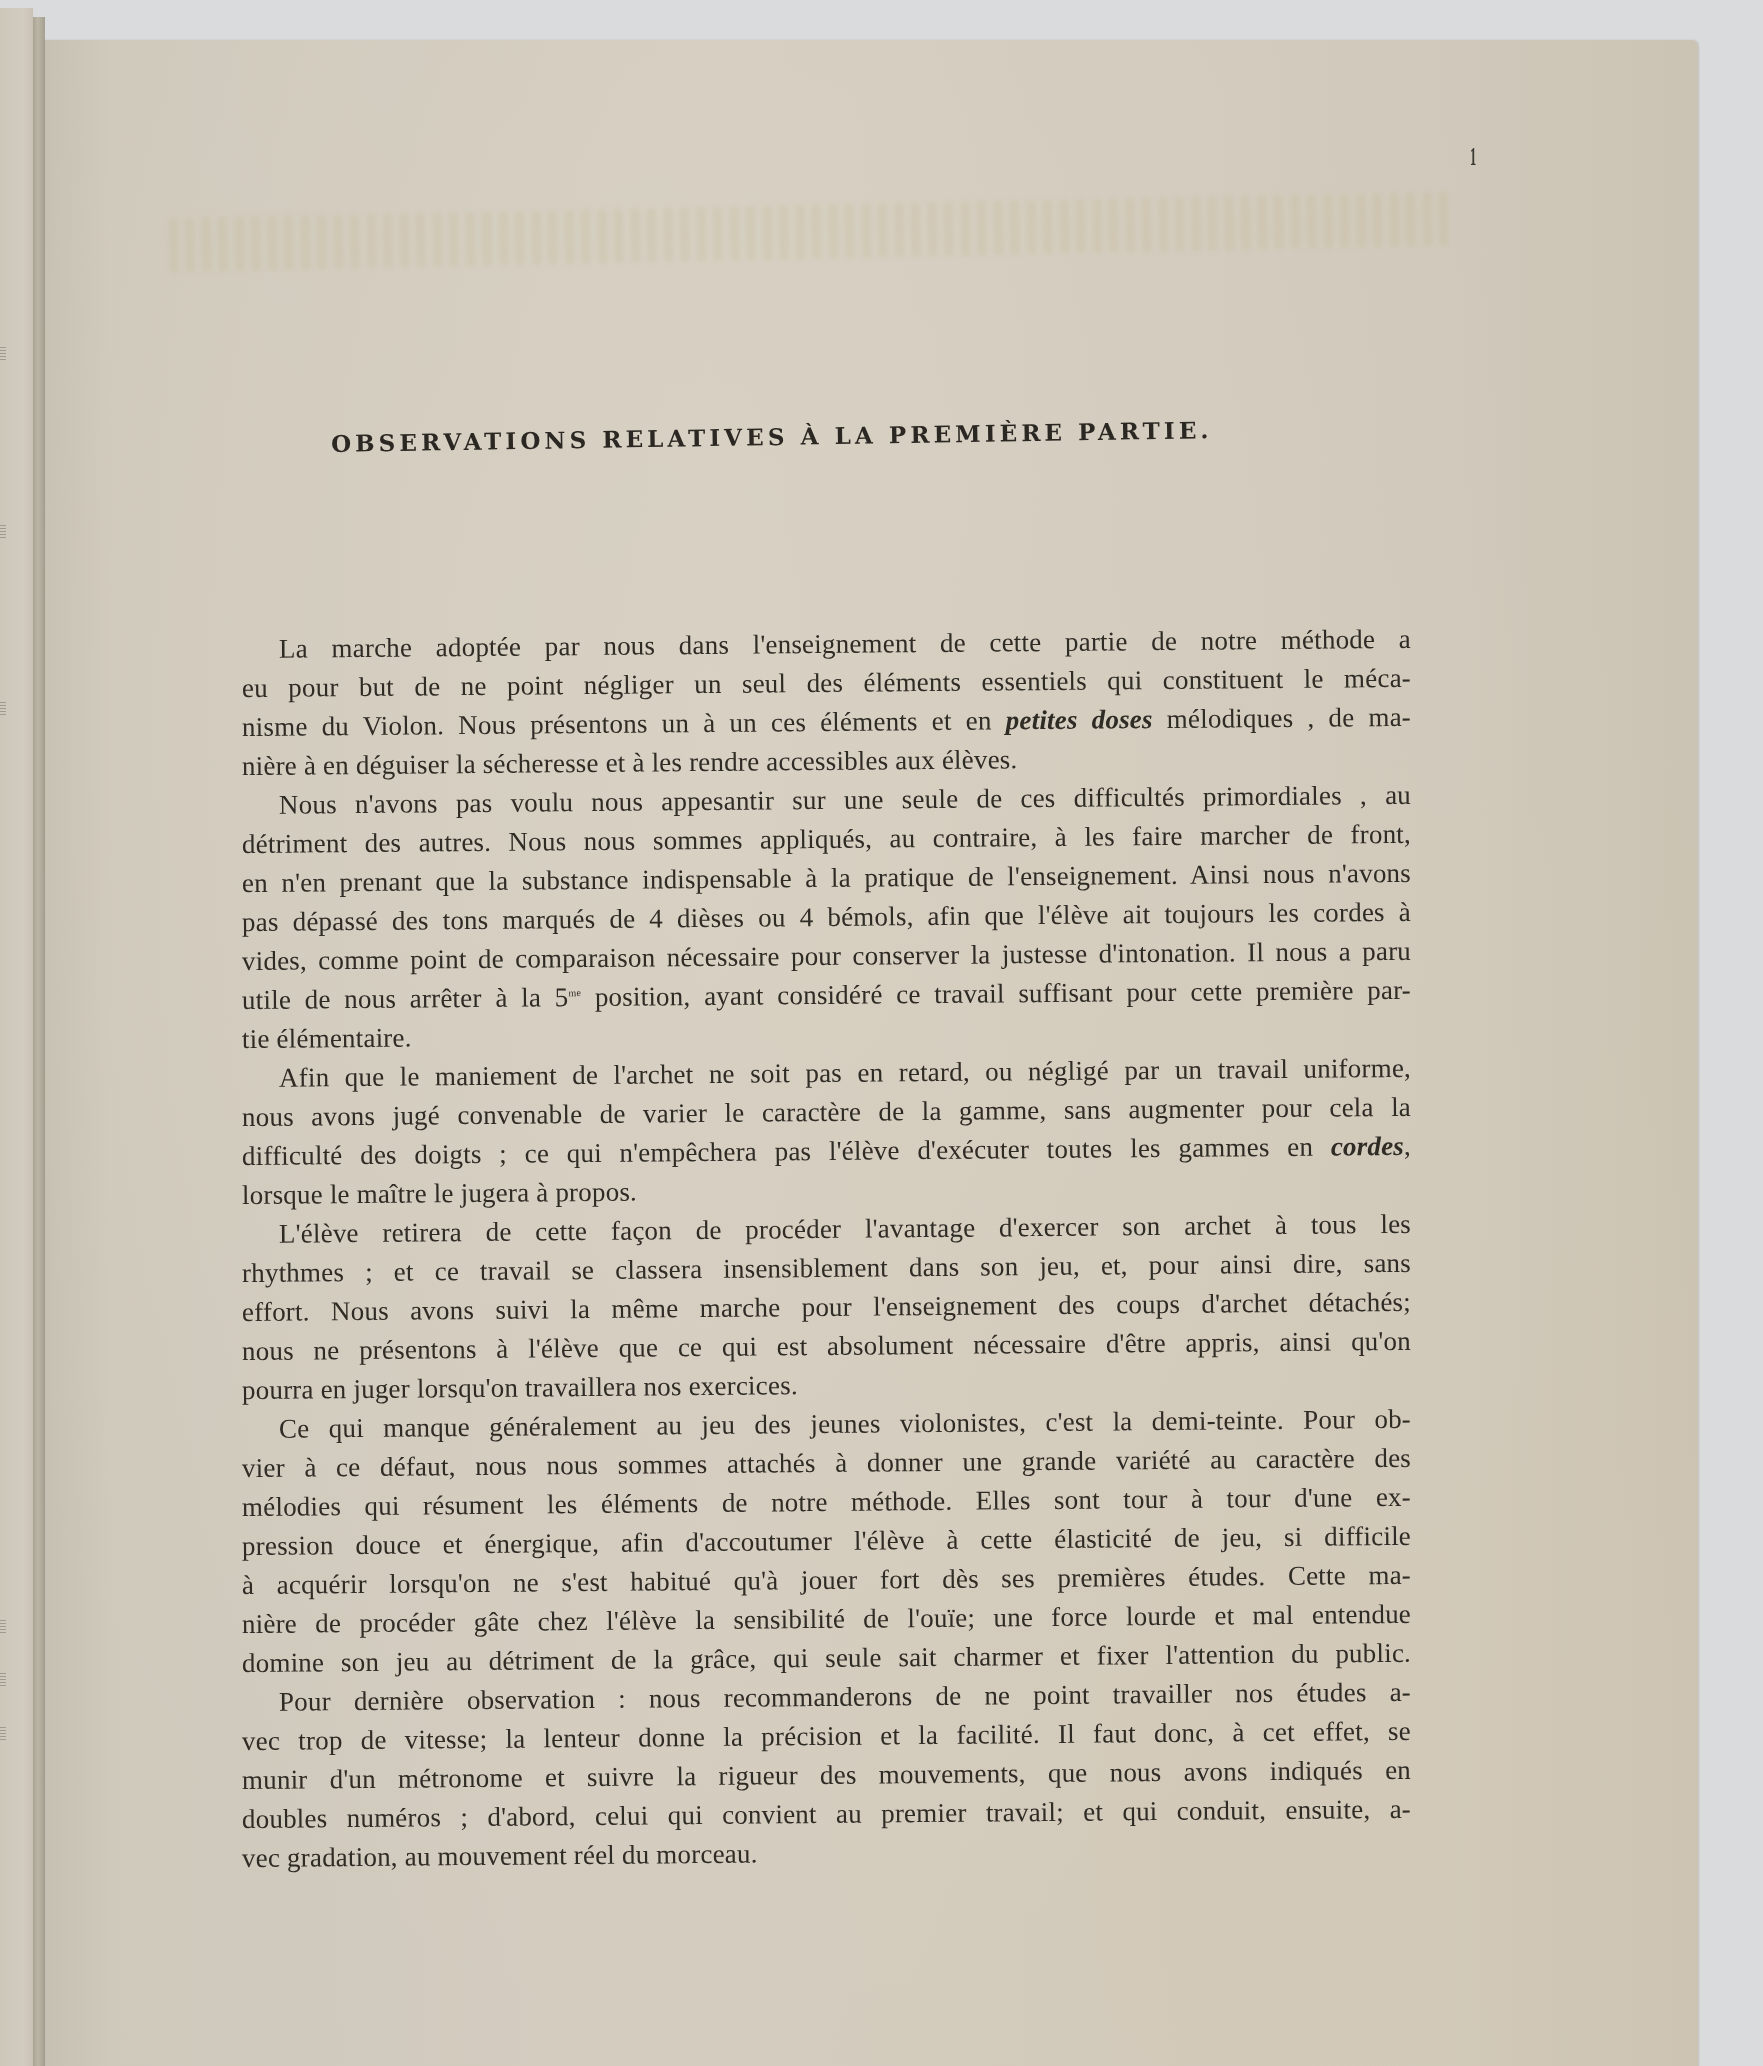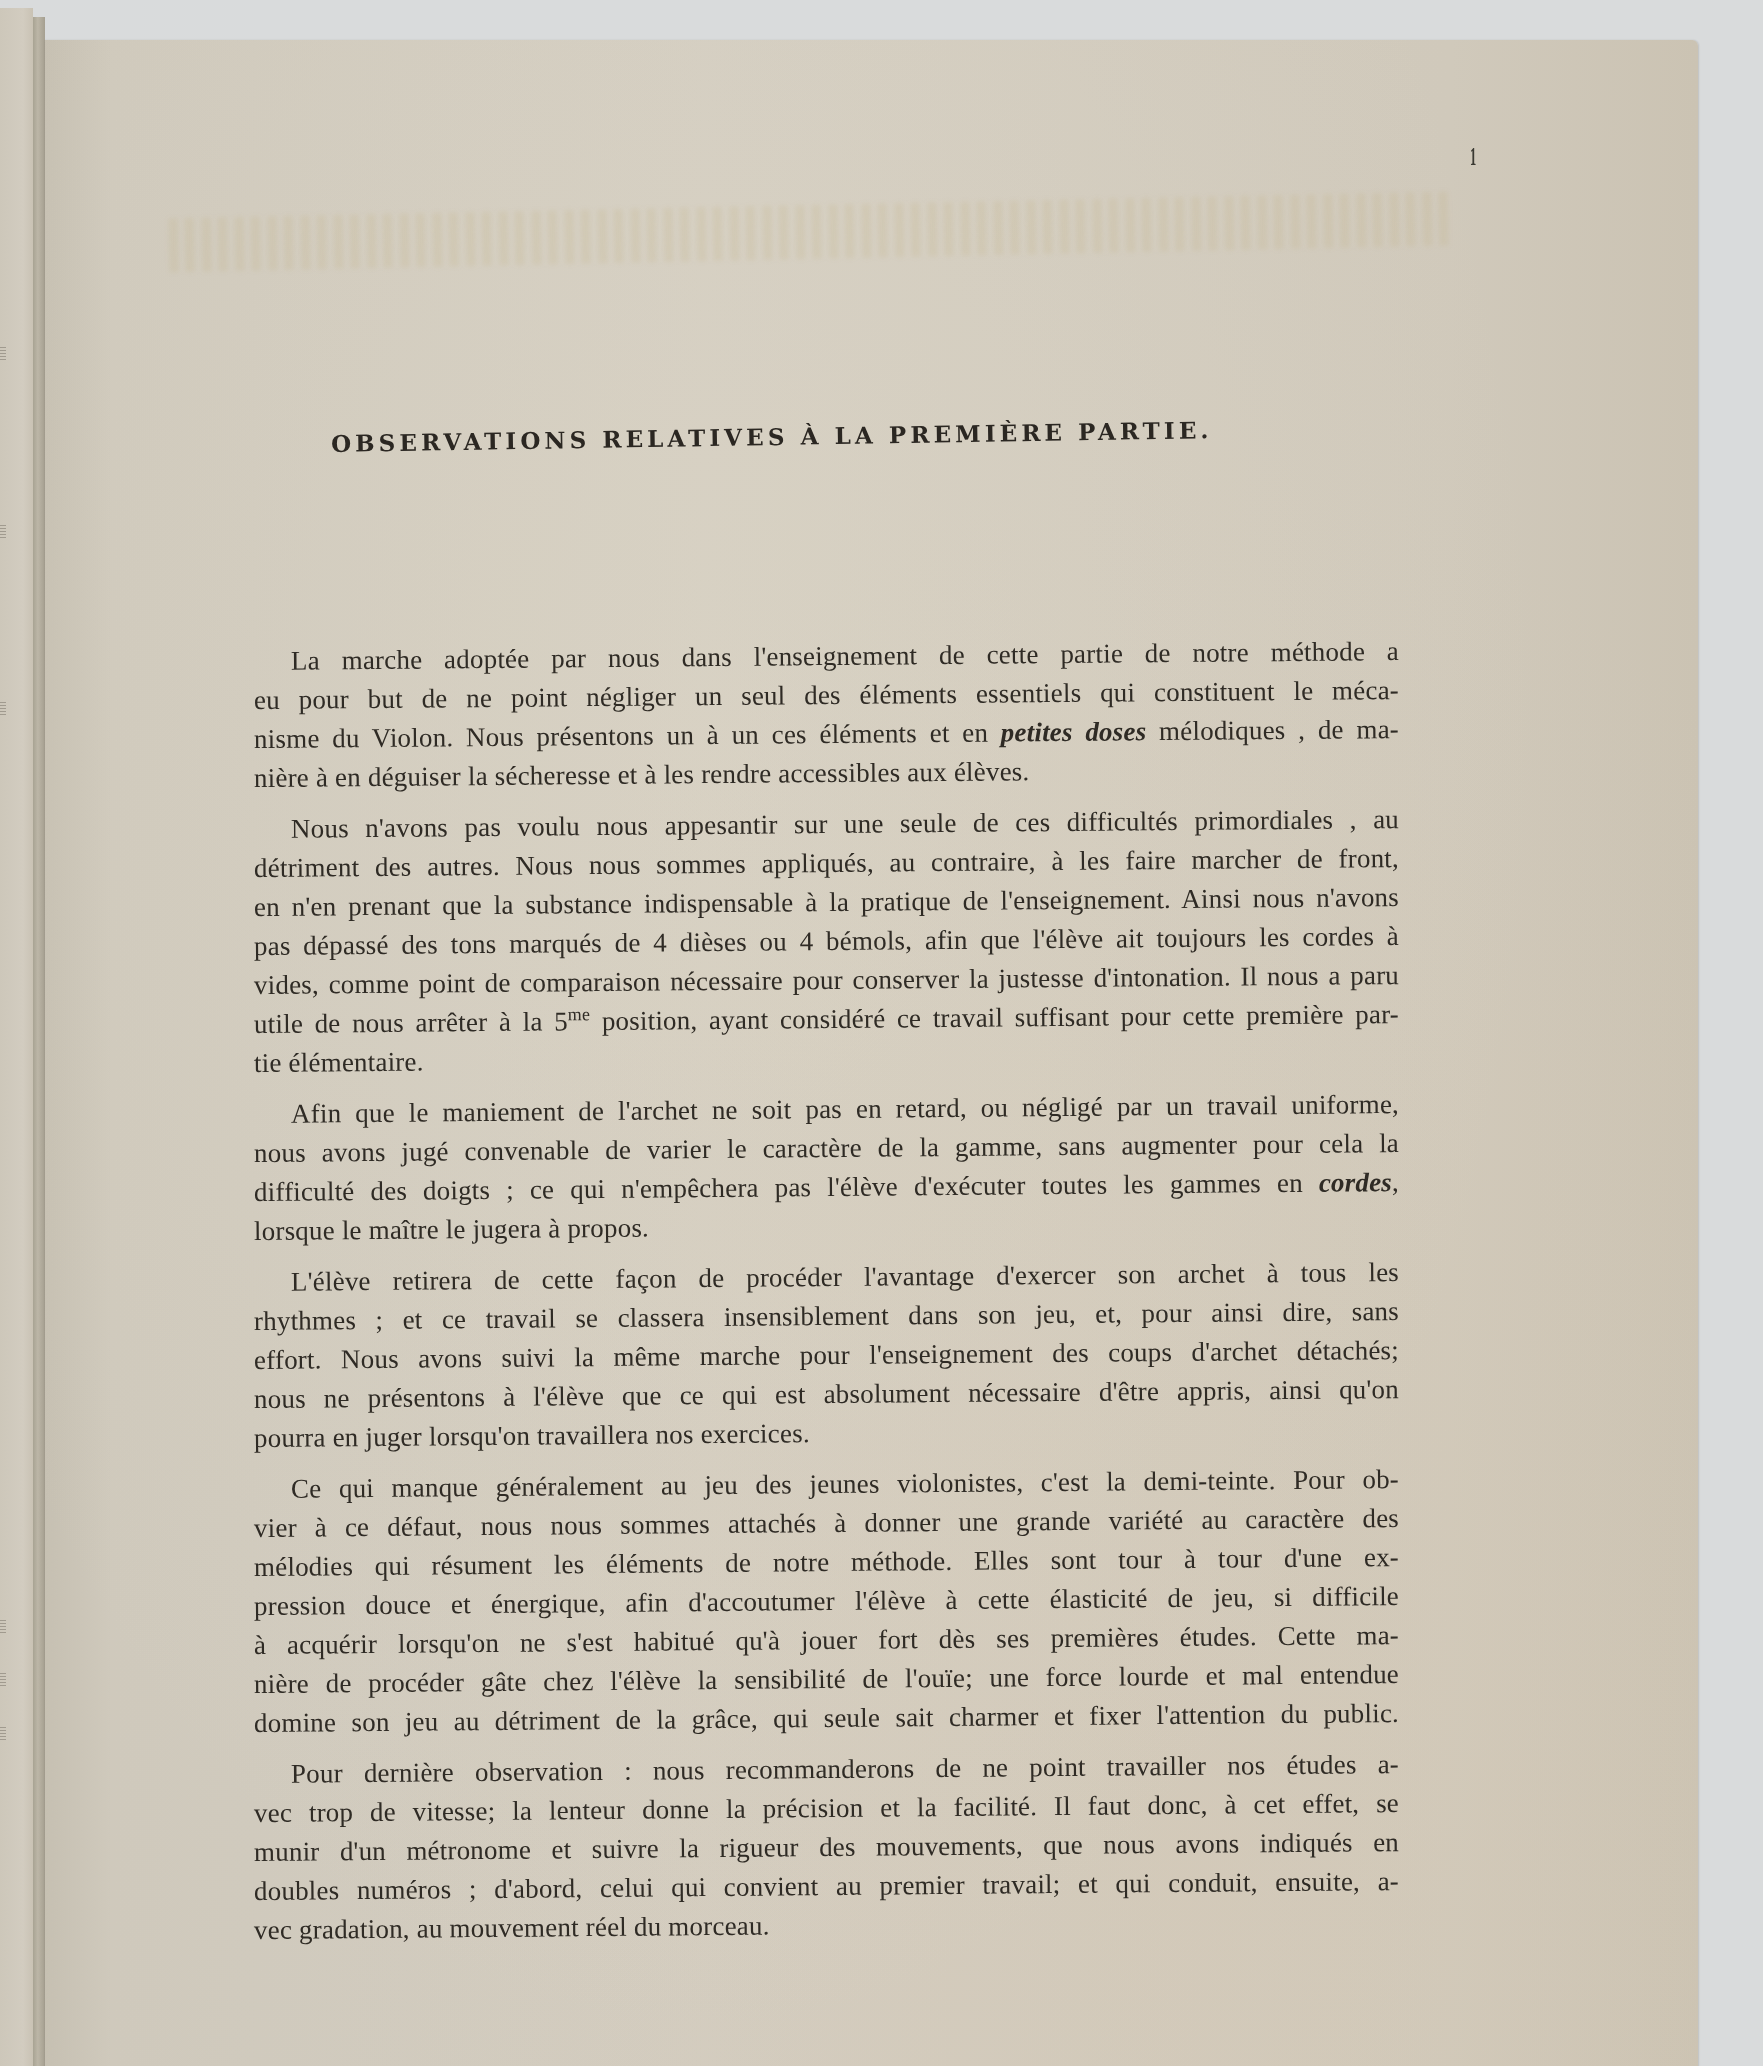--- a/index.html
+++ b/index.html
@@ -91,21 +91,21 @@
       white-space: nowrap;
     }
     .body {
       position: absolute;
       left: 242px;
       top: 630px;
       width: 1169px;
       color: #2f2b25;
     }
     .para {
-      margin: 12px;
+      margin: 0;
       padding: 0;
     }
     .line {
       display: block;
       height: 39px;
       line-height: 39px;
       font-size: 27px;
       white-space: nowrap;
       text-align: justify;
       text-align-last: justify;
@@ -118,21 +118,21 @@
       padding-left: 37px;
     }
     .line.last {
       text-align-last: left;
     }
     .line em {
       font-style: italic;
       font-weight: bold;
     }
     sup {
-      font-size: 18px;
+      font-size: 10px;
       line-height: 0;
     }
   </style>
 </head>
 <body>
 
 <div class="left-page">
   <div class="tick" style="top:339px"></div>
   <div class="tick" style="top:517px"></div>
   <div class="tick" style="top:694px"></div>

